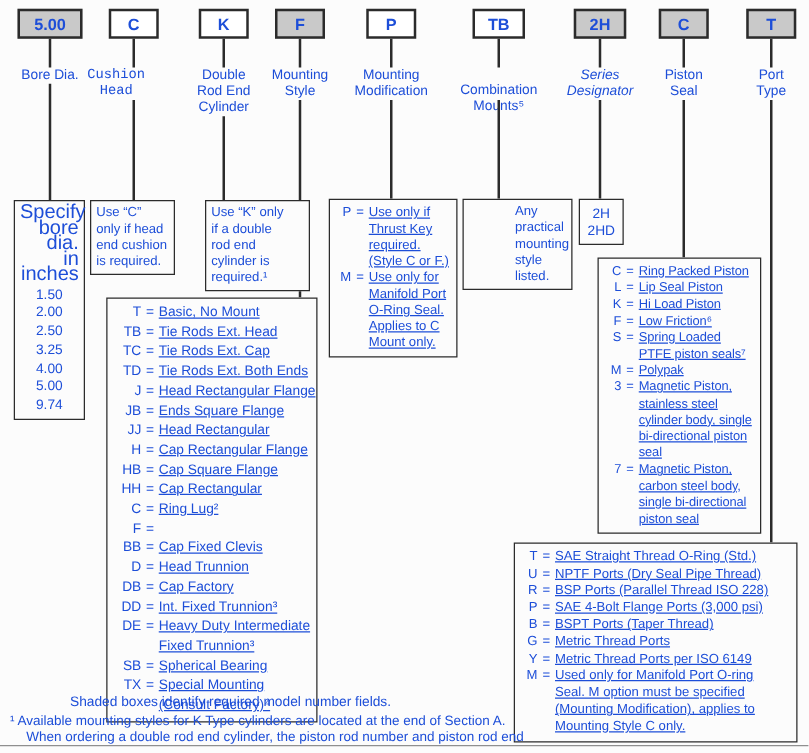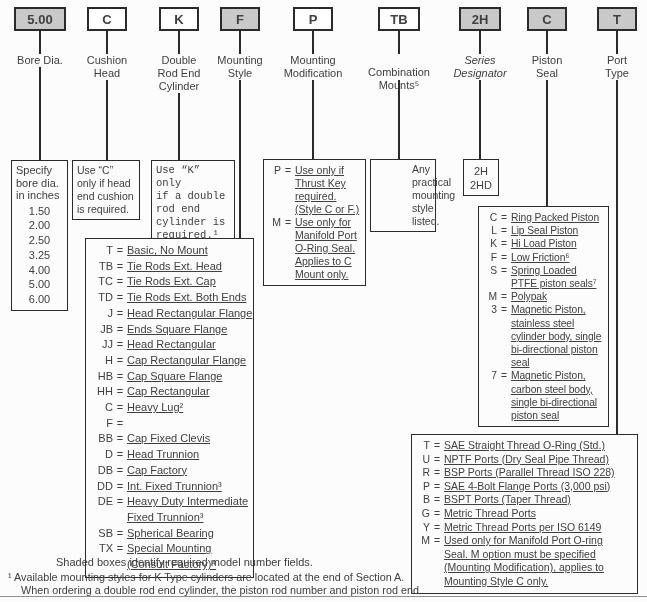--- a/index.html
+++ b/index.html
@@ -1,18 +1,18 @@
 <!DOCTYPE html>
 <html><head>
 <meta charset="utf-8">
 <style>
   html,body{margin:0;padding:0;background:#fcfcfc;}
   #stage{
     position:relative;width:647px;height:602px;background:#fcfcfc;overflow:hidden;
-    font-family:"Liberation Sans", sans-serif;color:#404040;
+    font-family:"Liberation Sans", sans-serif;color:#1d4ed8;
   }
   
   .codebox{
     position:absolute;height:24px;border:2px solid #2b2b2b;background:#ffffff;
     display:flex;align-items:center;justify-content:center;
     font-weight:bold;font-size:13px;box-sizing:border-box;
   }
   .codebox.shaded{background:#c9c9c9;}
   
   .collabel{
@@ -20,21 +20,21 @@
     white-space:pre-line;
   }
   
   .vline{position:absolute;width:1.5px;background:#2b2b2b;}
   
   .descbox{
     position:absolute;border:1.5px solid #2b2b2b;background:#fcfcfc;
     box-sizing:border-box;padding:3px 4px;
   }
   .notebox{font-size:10.5px;line-height:13px;white-space:pre-line;}
-  .bore-title{font-size:11px;line-height:12.5px;white-space:pre-line;}
+  .bore-title{font-size:16px;line-height:12.5px;white-space:pre-line;text-align:right;}
   .bore-values{margin-top:2px;text-align:center;font-size:11px;line-height:14.8px;}
   .series-text{font-size:11px;line-height:14px;text-align:center;white-space:pre-line;margin-top:1px;}
   
   .entry-row{display:grid;grid-template-columns:var(--codew) 8px 1fr;column-gap:3px;}
   .entry-row .code{text-align:right;white-space:pre;}
   .entry-row .eq{text-align:center;}
   .entry-row .desc{white-space:pre;text-decoration:underline;}
   #mounting-style-box{--codew:22px;font-size:11px;line-height:15.7px;padding:4px 5px;}
   #mounting-mod-box{--codew:12px;font-size:10.5px;line-height:13px;padding:4px 5px;}
   #piston-seal-box{--codew:13px;font-size:10.3px;line-height:13.2px;letter-spacing:-0.1px;padding:4px 5px;}
@@ -48,21 +48,21 @@
 <body>
 
 <div id="stage">
 
   <div id="columns">
       <div class="codebox shaded" style="left: 14px; top: 7px; width: 52px;">5.00</div>
       <div class="collabel" style="left: -5px; top: 54px;">Bore Dia.</div>
       <div class="vline" style="left: 39px; top: 31px; height: 23px;"></div>
       <div class="vline" style="left: 39px; top: 67px; height: 93px;"></div>
       <div class="codebox" style="left: 87px; top: 7px; width: 40px;">C</div>
-      <div class="collabel" style="left: 62px; top: 54px;">Cushion
+      <div class="collabel" style="left: 48px; top: 54px; font-family: Liberation Mono, monospace;">Cushion
 Head</div>
       <div class="vline" style="left: 106px; top: 31px; height: 23px;"></div>
       <div class="vline" style="left: 106px; top: 80px; height: 80px;"></div>
       <div class="codebox" style="left: 159px; top: 7px; width: 40px;">K</div>
       <div class="collabel" style="left: 134px; top: 54px;">Double
 Rod End
 Cylinder</div>
       <div class="vline" style="left: 178px; top: 31px; height: 23px;"></div>
       <div class="vline" style="left: 178px; top: 93px; height: 67px;"></div>
       <div class="codebox shaded" style="left: 220px; top: 7px; width: 40px;">F</div>
@@ -101,30 +101,30 @@
     <div class="bore-title">Specify
 bore dia.
 in inches</div>
     <div class="bore-values">
         <div>1.50</div>
         <div>2.00</div>
         <div>2.50</div>
         <div>3.25</div>
         <div>4.00</div>
         <div>5.00</div>
-        <div>6.00</div>
+        <div>9.74</div>
       </div>
   </div>
 
   <div class="descbox notebox" style="left:72px;top:160px;width:68px;">Use “C”
 only if head
 end cushion
 is required.</div>
 
-  <div class="descbox notebox" style="left:151px;top:160px;width:84px;font-family:Liberation Mono, monospace;">Use “K” only
+  <div class="descbox notebox" style="left:164px;top:160px;width:84px;">Use “K” only
 if a double
 rod end
 cylinder is
 required.¹</div>
 
   <div class="descbox" id="mounting-style-box" style="left:85px;top:238px;width:169px;min-height:306px;">
       <div class="entry-row">
         <span class="code">T</span>
         <span class="eq">=</span>
         <span class="desc">Basic, No Mount</span>
@@ -170,21 +170,21 @@
         <span class="desc">Cap Square Flange</span>
       </div>
       <div class="entry-row">
         <span class="code">HH</span>
         <span class="eq">=</span>
         <span class="desc">Cap Rectangular</span>
       </div>
       <div class="entry-row">
         <span class="code">C</span>
         <span class="eq">=</span>
-        <span class="desc">Heavy Lug²</span>
+        <span class="desc">Ring Lug²</span>
       </div>
       <div class="entry-row">
         <span class="code">F</span>
         <span class="eq">=</span>
       </div>
       <div class="entry-row">
         <span class="code">BB</span>
         <span class="eq">=</span>
         <span class="desc">Cap Fixed Clevis</span>
       </div>
@@ -235,21 +235,21 @@
         <span class="code">M</span>
         <span class="eq">=</span>
         <span class="desc">Use only for
 Manifold Port
 O-Ring Seal.
 Applies to C
 Mount only.</span>
       </div>
     </div>
 
-  <div class="descbox notebox" style="left:370px;top:159px;width:66px;padding-left:41px;">Any practical
+  <div class="descbox notebox" style="left:370px;top:159px;width:88px;padding-left:41px;">Any practical
 mounting
 style listed.</div>
 
   <div class="descbox" style="left:463px;top:159px;width:36px;min-height:34px;">
     <div class="series-text">2H
 2HD</div>
   </div>
 
   <div class="descbox" id="piston-seal-box" style="left:478px;top:206px;width:131px;min-height:217px;">
       <div class="entry-row">

